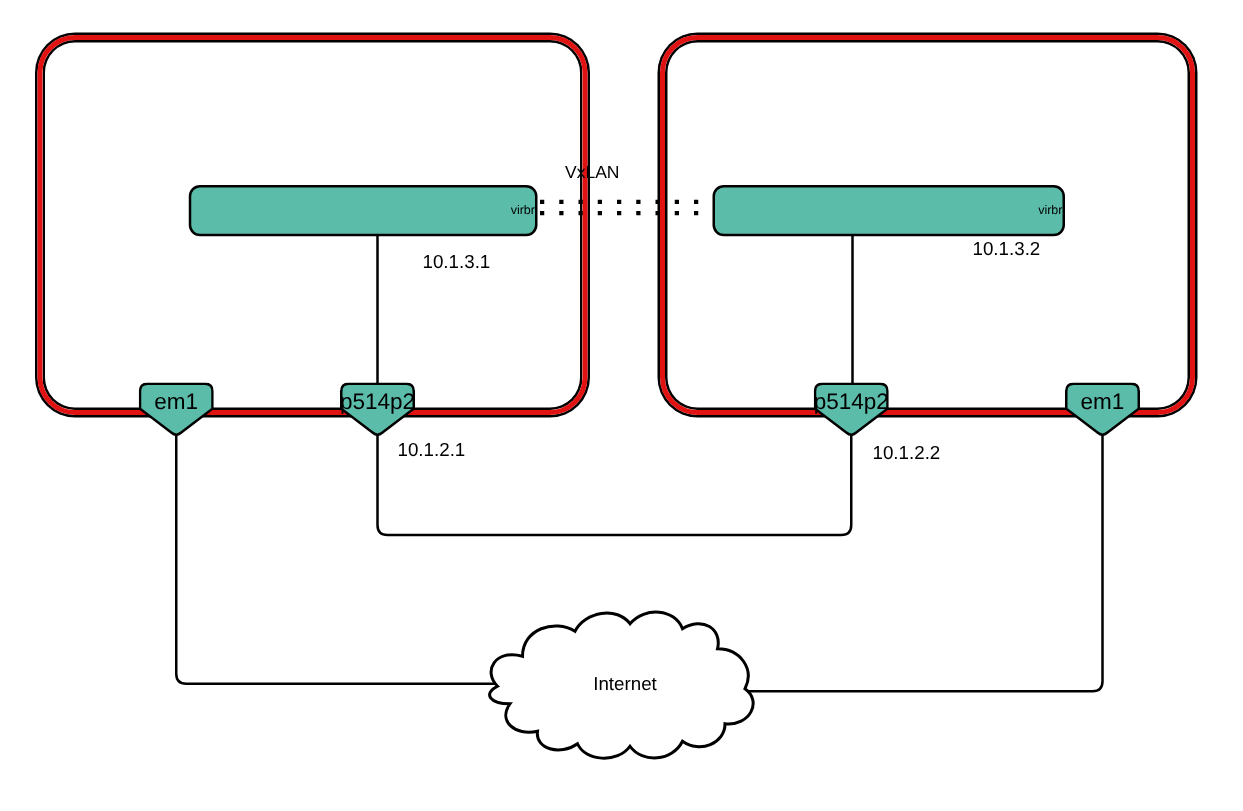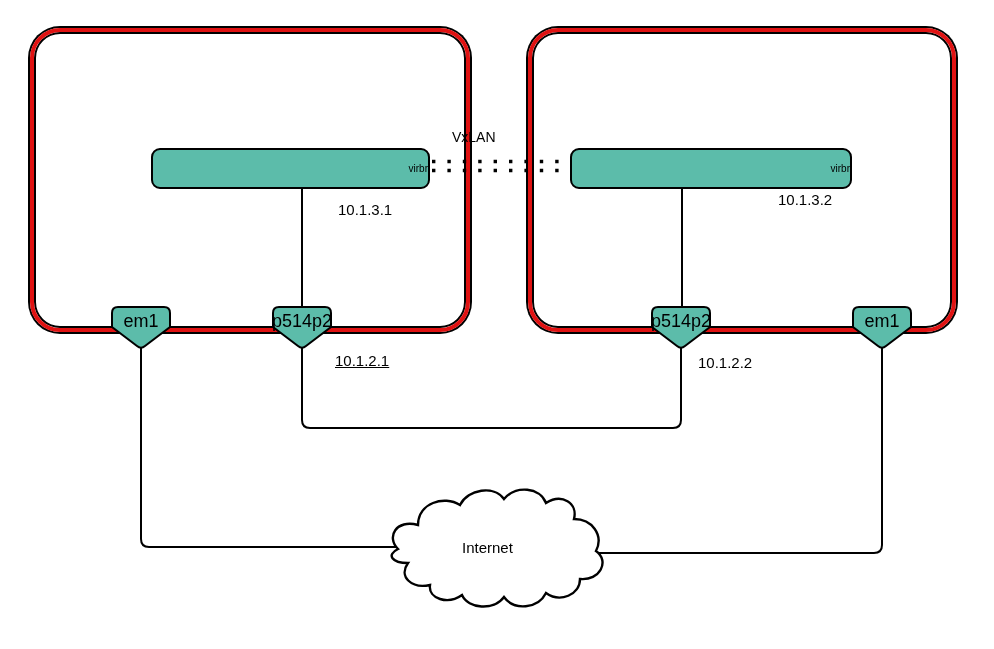--- a/index.html
+++ b/index.html
@@ -66,23 +66,23 @@
   
   .txt {
     position: absolute;
     font-size: 15px;
     white-space: nowrap;
     z-index: 6;
   }
   .lbl-vxlan { left: 452px; top: 129px; width: 100px; text-align: left; font-size: 14px; }
   .lbl-ip-bridge-left  { left: 338px; top: 191px; margin-top: 10px; }
   .lbl-ip-bridge-right { left: 778px; top: 191px; text-align: right; }
-  .lbl-ip-p2-left  { left: 335px; top: 352px; text-decoration: underline; }
+  .lbl-ip-p2-left  { left: 318px; top: 352px; }
   .lbl-ip-p2-right { left: 698px; top: 354px; }
-  .lbl-internet { left: 462px; top: 539px; width: 100px; }
+  .lbl-internet { left: 450px; top: 539px; width: 100px; text-align: center; }
 
   .wires, .cloud-svg { position: absolute; left: 0; top: 0; }
   .wires { z-index: 2; }
   .cloud-svg { z-index: 3; }
 </style>
 </head>
 <body>
 
 <div class="canvas">
 

